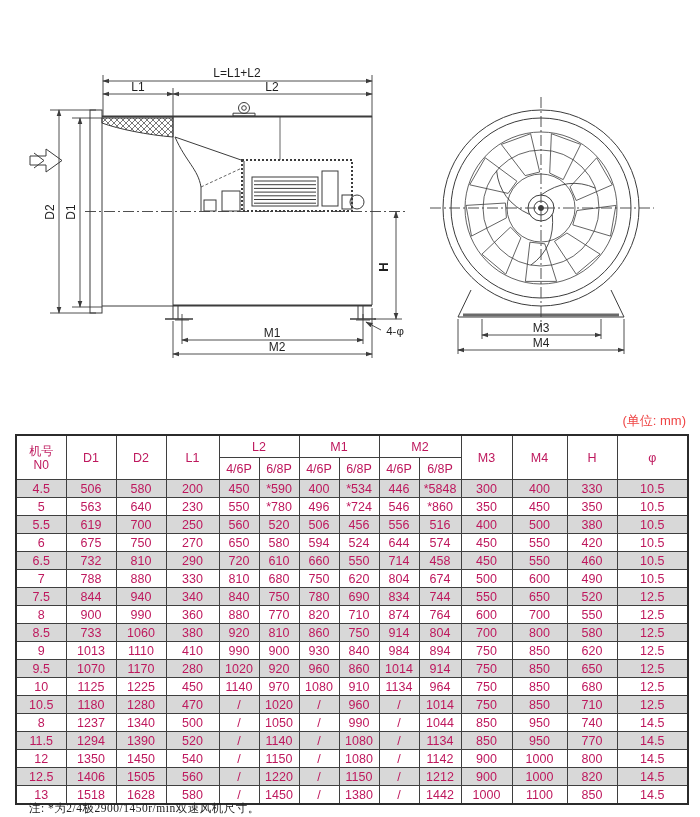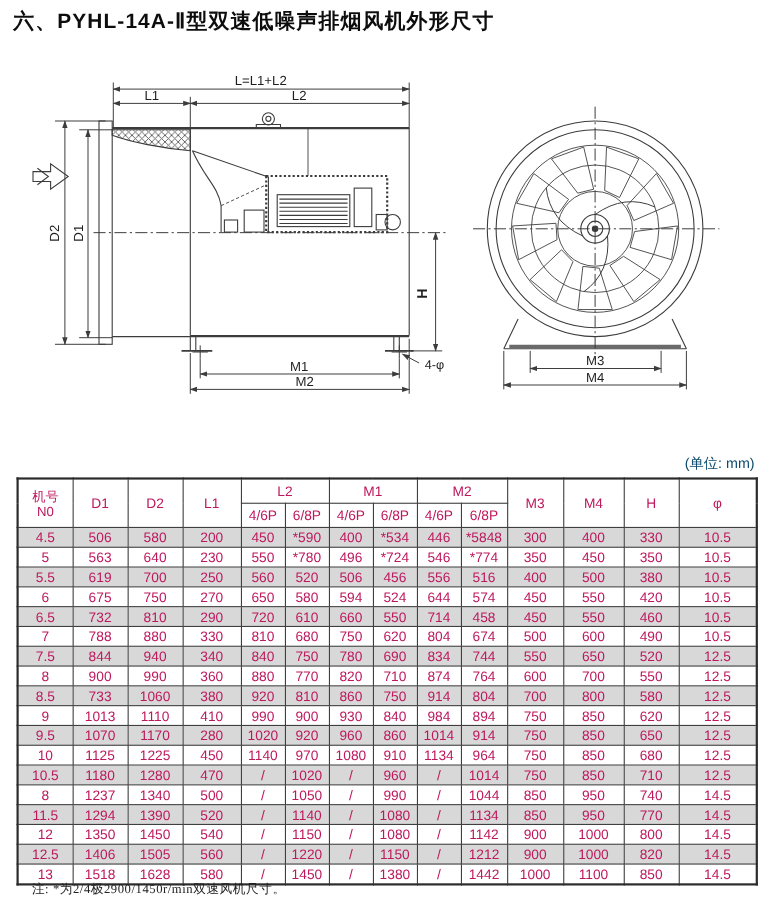--- a/index.html
+++ b/index.html
@@ -1,38 +1,37 @@
 <!DOCTYPE html>
 <html><head>
 <meta charset="utf-8">
 <style>
   html,body{margin:0;padding:0;background:#ffffff;}
   .page{position:relative;width:700px;height:817px;background:#ffffff;overflow:hidden;
         font-family:"Liberation Sans",sans-serif;color:#111;}
   .page-title{position:absolute;left:12px;top:6px;font-size:19px;font-weight:bold;
         letter-spacing:1px;color:#0d0d0d;margin:0;}
   .diagram{position:absolute;left:0;top:52px;width:700px;height:362px;}
-  .unit-note{position:absolute;right:14px;top:412px;font-size:13px;color:#0c4a6e;}
+  .unit-note{position:absolute;right:14px;top:412px;font-size:13px;color:#ef4444;}
   .spec-table{position:absolute;left:15px;top:434px;width:672px;border-collapse:collapse;
         table-layout:fixed;font-size:12.5px;color:#be185d;border:2px solid #2b2b2b;}
   .spec-table th,.spec-table td{border:1px solid #3f3f3f;text-align:center;padding:0;
         height:17px;line-height:16px;font-weight:normal;overflow:hidden;white-space:nowrap;}
   .spec-table thead th{height:21px;line-height:20px;background:#ffffff;}
   .spec-table thead th.twoline{line-height:14px;font-size:12px;}
   .spec-table tbody tr.shade td{background:#d8d8d8;}
   .footnote{position:absolute;left:29px;top:791px;font-size:11.5px;color:#222;
         font-family:Liberation Serif, serif;letter-spacing:0.5px;margin-top:10px;}
   svg text{font-family:"Liberation Sans",sans-serif;fill:#1f1f1f;}
 </style>
 </head>
 <body>
 
 <div class="page">
 
-  <h1 class="page-title">六、PYHL-14A-Ⅱ型双速低噪声排烟风机外形尺寸</h1>
 
   <svg class="diagram" viewBox="0 55 700 362" width="700" height="362">
     <defs>
       <marker id="ar" viewBox="0 0 10 10" refX="9" refY="5" markerWidth="8" markerHeight="8" orient="auto-start-reverse">
         <path d="M0,1.6 L10,5 L0,8.4 Z" fill="#3c3c3c"></path>
       </marker>
       <pattern id="xhatch" patternUnits="userSpaceOnUse" width="6" height="6">
         <path d="M0,0 L6,6 M6,0 L0,6" stroke="#555" stroke-width="0.8"></path>
       </pattern>
     </defs>
@@ -237,21 +236,21 @@
         <tr>
           <td>5</td>
           <td>563</td>
           <td>640</td>
           <td>230</td>
           <td>550</td>
           <td>*780</td>
           <td>496</td>
           <td>*724</td>
           <td>546</td>
-          <td>*774</td>
+          <td>*860</td>
           <td>350</td>
           <td>450</td>
           <td>350</td>
           <td>10.5</td>
         </tr>
         <tr class="shade">
           <td>5.5</td>
           <td>619</td>
           <td>700</td>
           <td>250</td>

